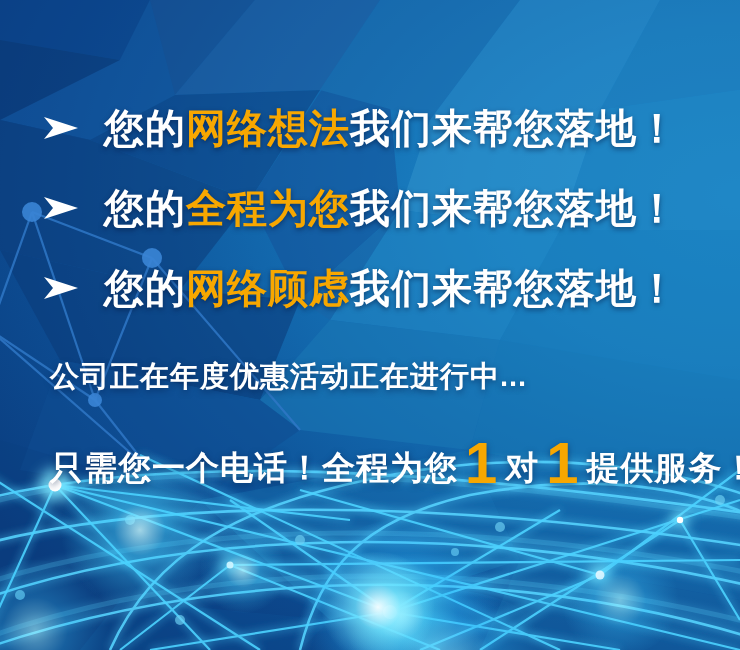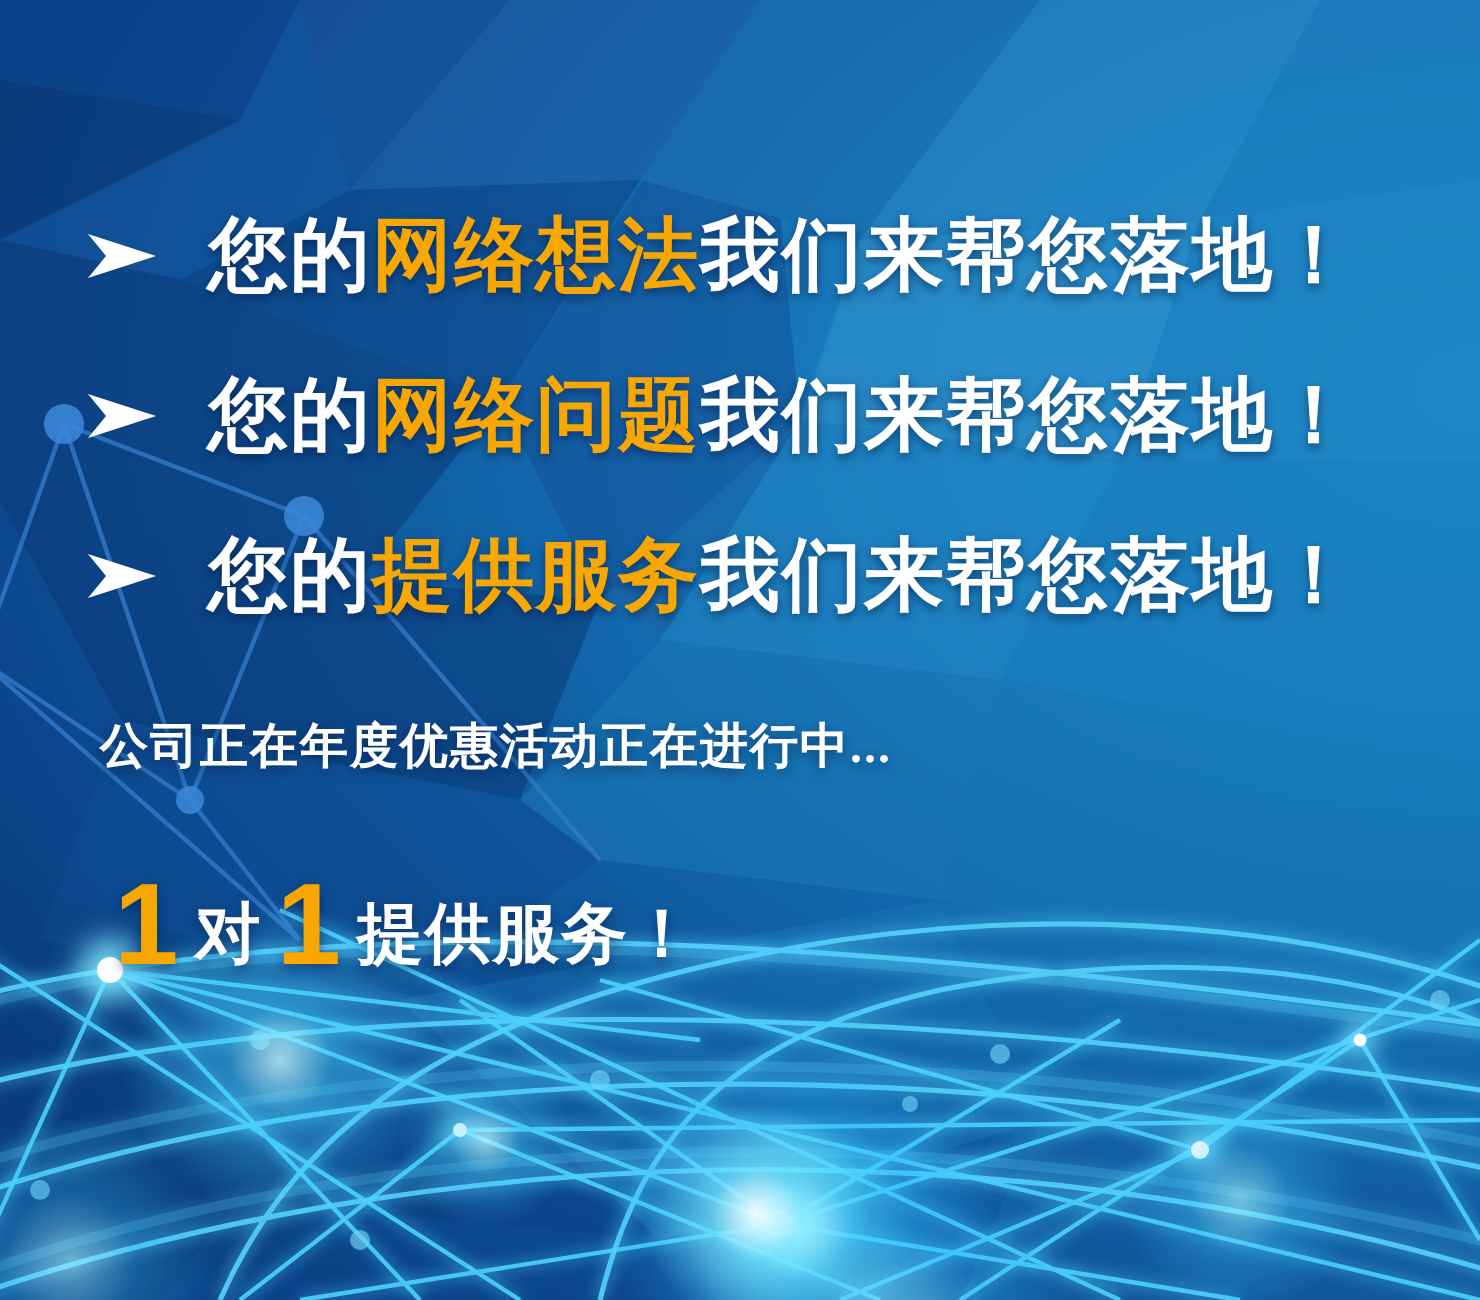--- a/index.html
+++ b/index.html
@@ -67,21 +67,21 @@
     color:#ffffff;white-space:nowrap;line-height:1;
     text-shadow:0 2px 5px rgba(0,20,60,.55);
   }
   .bullet-text .hl{color:#f7a700;}
 
   .promo{
     position:absolute;left:50px;
     font-weight:700;color:#ffffff;white-space:nowrap;line-height:1;
     text-shadow:0 2px 6px rgba(0,25,70,.55);
   }
-  .promo1{top:362px;font-size:24px;letter-spacing:1px;font-family:Liberation Serif, serif;}
+  .promo1{top:362px;font-size:29px;letter-spacing:1px;}
   .promo2{top:430px;font-size:33px;letter-spacing:1px;
           display:flex;align-items:baseline;}
   .promo2 .big-one{
     color:#f7a700;font-size:58px;font-weight:700;
     margin:0 7px;line-height:1;position:relative;top:4px;
   }
   .promo2 .seg{display:inline-block;}
 </style>
 </head>
 <body>
@@ -249,38 +249,39 @@
       </span>
     </div>
 
     <div class="bullet-row r2">
       <span class="arrow-icon">
         <svg viewBox="0 0 34 26" xmlns="http://www.w3.org/2000/svg">
           <path d="M0,2 L34,13 L0,24 L9,13 Z" fill="#ffffff"></path>
         </svg>
       </span>
       <span class="bullet-text">
-        <span>您的</span><span class="hl">网络问题</span><span>我们来帮您落地！</span>
+        <span>您的</span><span class="hl">全程为您</span><span>我们来帮您落地！</span>
       </span>
     </div>
 
     <div class="bullet-row r3">
       <span class="arrow-icon">
         <svg viewBox="0 0 34 26" xmlns="http://www.w3.org/2000/svg">
           <path d="M0,2 L34,13 L0,24 L9,13 Z" fill="#ffffff"></path>
         </svg>
       </span>
       <span class="bullet-text">
-        <span>您的</span><span class="hl">提供服务</span><span>我们来帮您落地！</span>
+        <span>您的</span><span class="hl">网络顾虑</span><span>我们来帮您落地！</span>
       </span>
     </div>
 
     <div class="promo promo1">公司正在年度优惠活动正在进行中...</div>
 
     <div class="promo promo2">
+      <span class="seg">只需您一个电话！全程为您</span>
       <span class="big-one">1</span>
       <span class="seg">对</span>
       <span class="big-one">1</span>
       <span class="seg">提供服务！</span>
     </div>
 
   </div>
 </div>
 
 </body></html>

